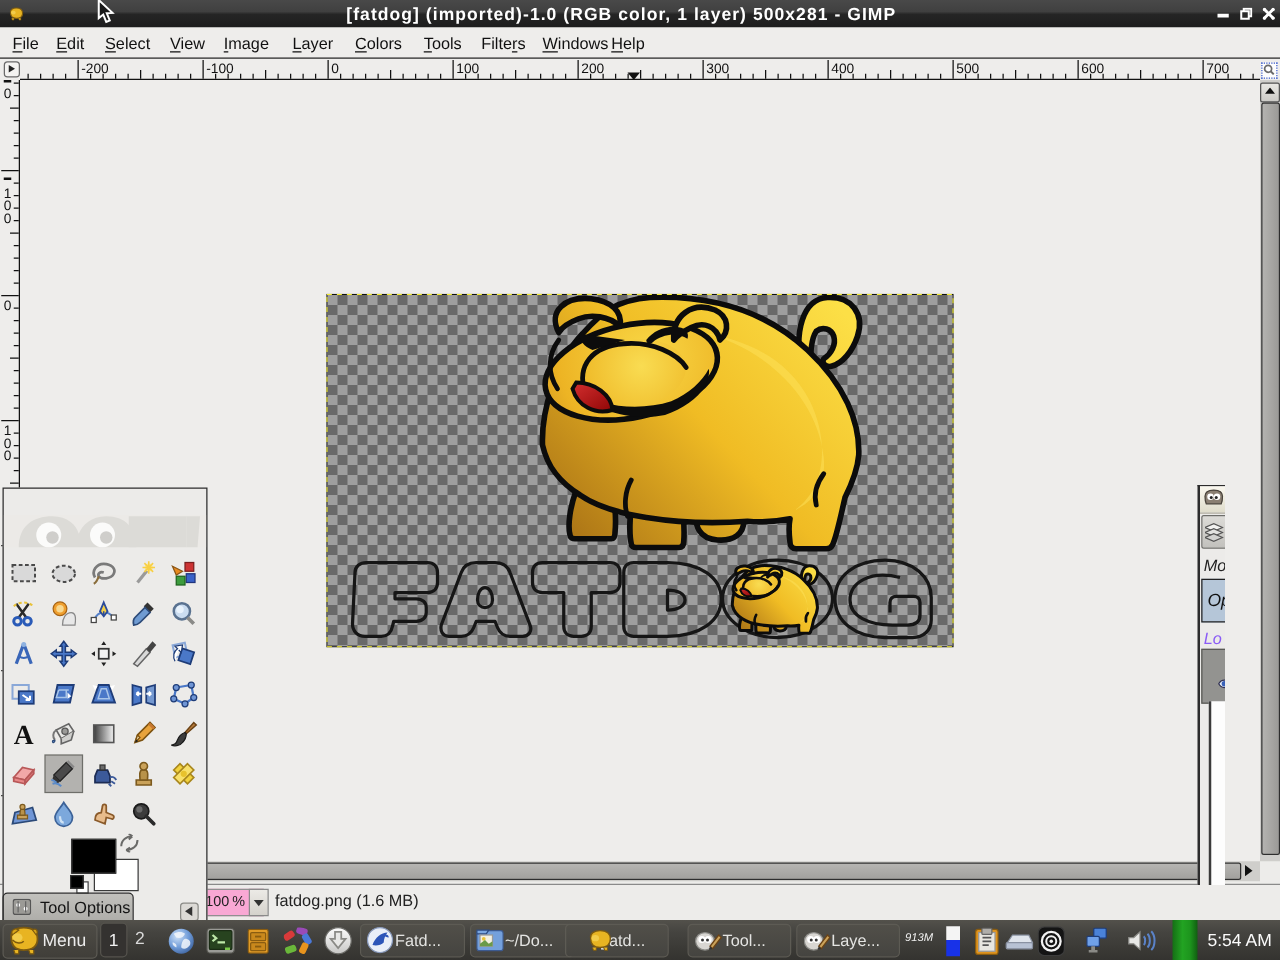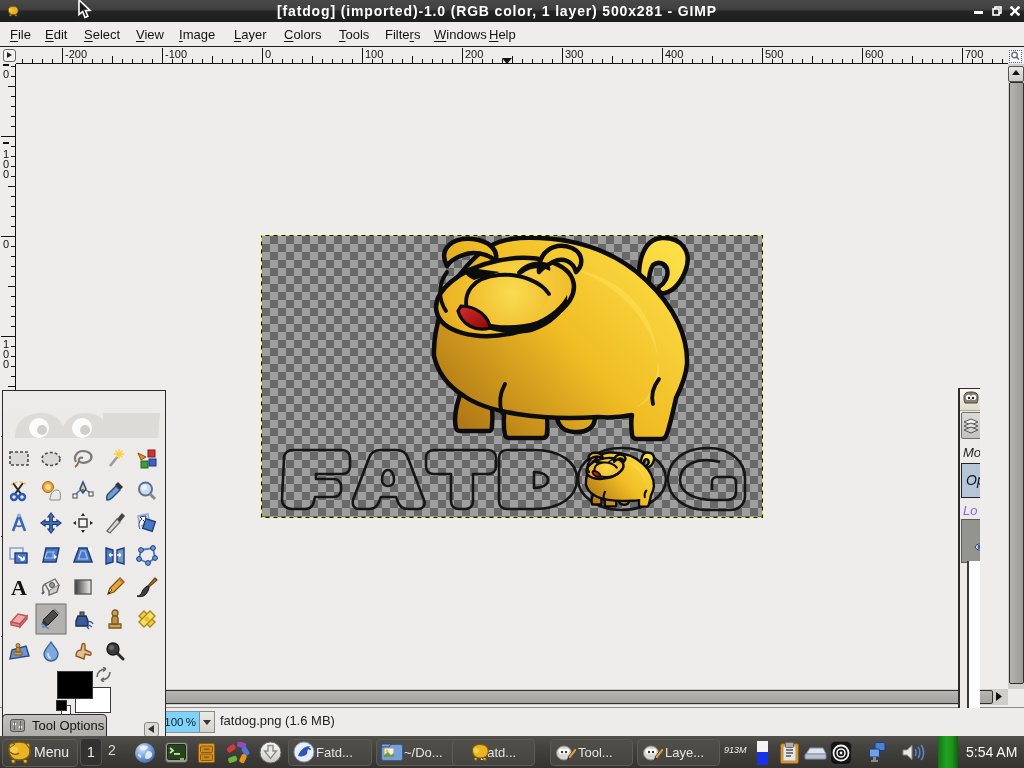--- a/index.html
+++ b/index.html
@@ -8,21 +8,21 @@
  background:linear-gradient(180deg,#494949 0%,#404040 42%,#252525 52%,#1d1d1d 100%);}
 #title-text{left:0;top:3px;width:994px;text-align:center;color:#fff;font-size:14px;font-weight:bold;letter-spacing:0.85px;}
 #menubar{left:0;top:22px;width:1024px;height:24px;background:#eeedeb;border-bottom:1px solid #1f1f1f;
  font-size:13px;color:#111;}
 #menubar span{position:absolute;top:5px;}
 #menubar u{text-decoration:underline;text-underline-offset:2px;}
 #corner{left:3px;top:49px;width:11px;height:11px;background:#f4f3f1;border:1px solid #6a6a6a;border-radius:3px;}
 #corner:after{content:"";position:absolute;left:3px;top:2px;border-left:5px solid #222;border-top:3px solid transparent;border-bottom:3px solid transparent;}
 #zoomtoggle{left:1009px;top:50px;width:11px;height:11px;background:#fdfdfd;border:1px dotted #3a5ac8;}
 #statusbar{left:0;top:707px;width:1024px;height:29px;background:#edecea;border-top:1px solid #8a8a8a;}
-#zoomentry{left:162px;top:3px;width:33px;height:20px;background:#7dd3fc;border:1px solid #909090;
+#zoomentry{left:162px;top:3px;width:33px;height:20px;background:#f9a8d4;border:1px solid #909090;
  font-size:11.5px;color:#222;text-align:right;line-height:20px;padding-right:14px;}
 #zoomdrop{left:199px;top:3px;width:14px;height:20px;background:linear-gradient(#eceae6,#d5d2cc);border:1px solid #8a8a8a;}
 #zoomdrop:after{content:"";position:absolute;left:3px;top:8px;border-top:5px solid #333;border-left:4px solid transparent;border-right:4px solid transparent;}
 #statustext{left:220px;top:5px;font-size:13px;color:#222;}
 #taskbar{left:0;top:736px;width:1024px;height:32px;
  background:linear-gradient(180deg,#53514b 0%,#454440 30%,#3b3a36 70%,#343330 100%);}
 .tbtext{color:#ececec;font-size:14px;}
 #menubtn{left:2px;top:3px;width:74px;height:26px;background:linear-gradient(#4e4c46,#403e39);
  border:1px solid #5d5b54;border-radius:4px;}
 #menubtn span{position:absolute;left:31px;top:4px;}

